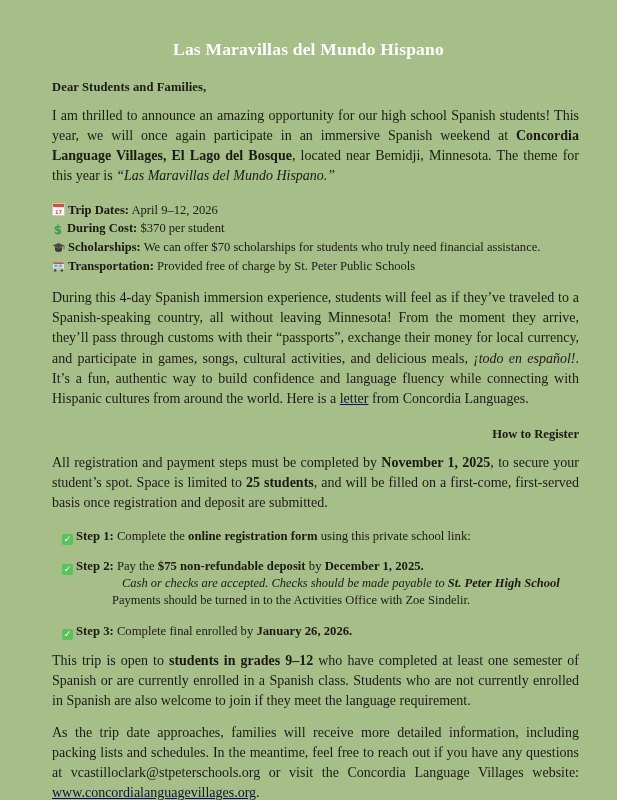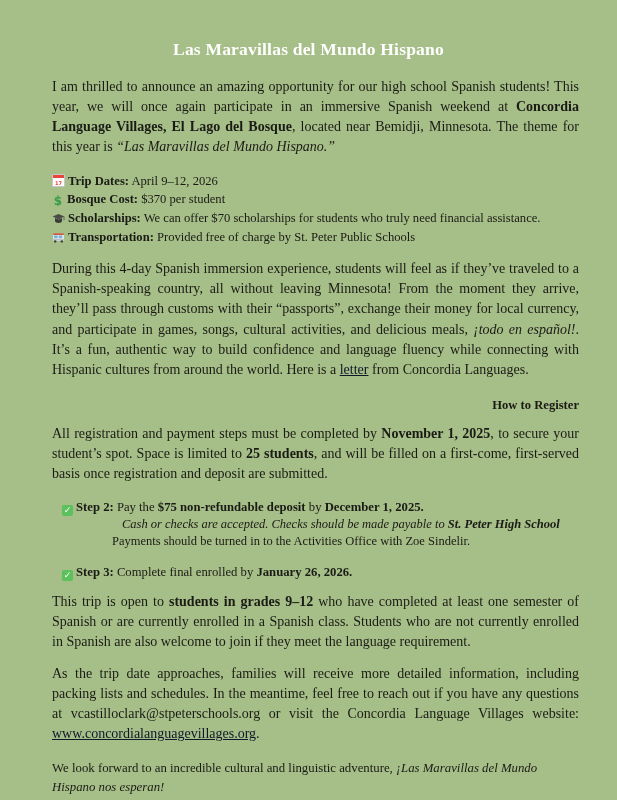--- a/index.html
+++ b/index.html
@@ -168,26 +168,27 @@
 </style>
 </head>
 <body>
 
 <div class="page">
 
   <h1 class="doc-title">Las Maravillas del Mundo Hispano</h1>
 
   <div class="body-area">
 
+    <div class="salutation">Dear Students and Families,</div>
 
     <p class="para"><span>I am thrilled to announce an amazing opportunity for our high school Spanish students! This year, we will once again participate in an immersive Spanish weekend at </span><b>Concordia Language Villages,  El Lago del Bosque</b><span>, located near Bemidji, Minnesota. The theme for this year is </span><i>“Las Maravillas del Mundo Hispano.”</i></p>
 
     <ul class="facts">
       <li><span class="ico ico-cal"></span><b>Trip Dates:</b> <span>April 9–12, 2026</span></li>
-      <li><span class="ico ico-dollar">$</span><b>Bosque Cost:</b> <span>$370 per student</span></li>
+      <li><span class="ico ico-dollar">$</span><b>During Cost:</b> <span>$370 per student</span></li>
       <li><span class="ico ico-cap"><svg width="13" height="11" viewBox="0 0 13 11">
               <path d="M6.5 1 L12.4 3.6 L6.5 6.2 L0.6 3.6 Z" fill="#4a4a46"></path>
               <path d="M3 5 L3 8 C3 9.2 4.6 9.9 6.5 9.9 C8.4 9.9 10 9.2 10 8 L10 5 L6.5 6.6 Z" fill="#3b3b38"></path>
               <rect x="11.6" y="3.6" width="0.8" height="3.6" fill="#4a4a46"></rect>
             </svg></span><b>Scholarships:</b> <span>We can offer $70 scholarships for students who truly need financial assistance.</span></li>
       <li><span class="ico ico-bus"><svg width="13" height="11" viewBox="0 0 13 11">
               <rect x="1" y="1.2" width="11" height="7.6" rx="1.6" fill="#dfe6e9"></rect>
               <rect x="1" y="1.2" width="11" height="1.8" rx="1" fill="#c85a3c"></rect>
               <rect x="2" y="3.6" width="3.6" height="2.6" rx="0.4" fill="#7fb2d8"></rect>
               <rect x="6.6" y="3.6" width="3.6" height="2.6" rx="0.4" fill="#7fb2d8"></rect>
@@ -199,20 +200,21 @@
 
     <p class="para tight"><span>During this 4-day Spanish immersion experience, students will feel as if they’ve traveled to a Spanish-speaking country, all without leaving Minnesota! From the moment they arrive, they’ll pass through customs with their “passports”, exchange their money for local currency, and participate in games, songs, cultural activities, and delicious meals, </span><i>¡todo en español!</i><span>. It’s a fun, authentic way to build confidence and language fluency while connecting with Hispanic cultures from around the world. Here is a </span><a class="link" href="#">letter</a><span> from Concordia Languages.</span></p>
 
     <div class="section-head">How to Register</div>
 
     <p class="para"><span>All registration and payment steps must be completed by </span><b>November 1, 2025</b><span>, to secure your student’s spot. Space is limited to </span><b>25 students</b><span>, and will be filled on a first-come, first-served basis once registration and deposit are submitted.</span></p>
 
     <div class="steps">
 
       <div class="step">
+        <div><span class="ico ico-check">✓</span><b>Step 1:</b><span> Complete the </span><b>online registration form</b><span> using this private school link:</span></div>
       </div>
 
       <div class="step">
         <div><span class="ico ico-check">✓</span><b>Step 2:</b><span> Pay the </span><b>$75 non-refundable deposit</b><span> by </span><b>December 1, 2025.</b></div>
         <div class="step-sub-a"><span>Cash or checks are accepted. Checks should be made payable to </span><b>St. Peter High School</b></div>
         <div class="step-sub-b">Payments should be turned in to the Activities Office with Zoe Sindelir.</div>
       </div>
 
       <div class="step">
         <div><span class="ico ico-check">✓</span><b>Step 3:</b><span> Complete final enrolled by </span><b>January 26, 2026.</b></div>

